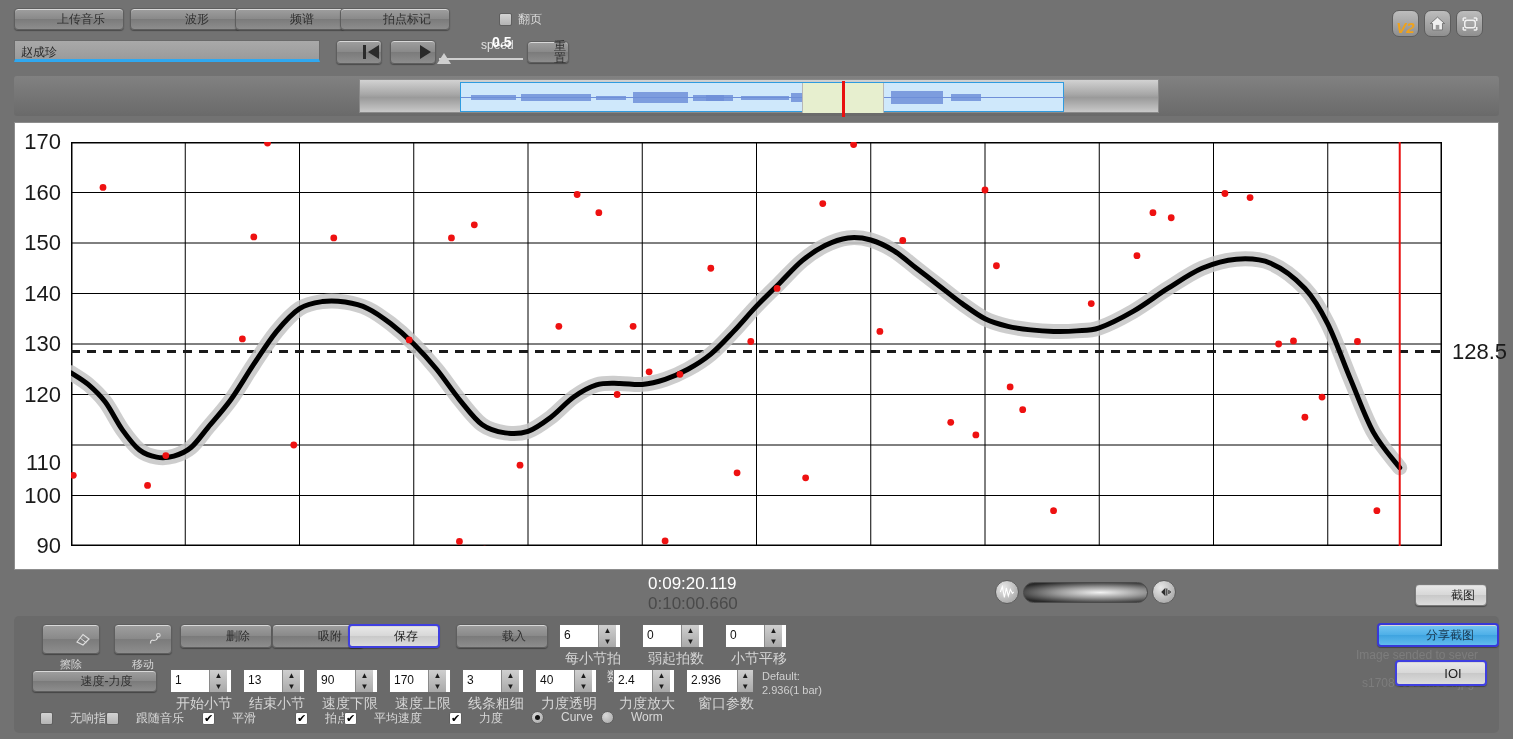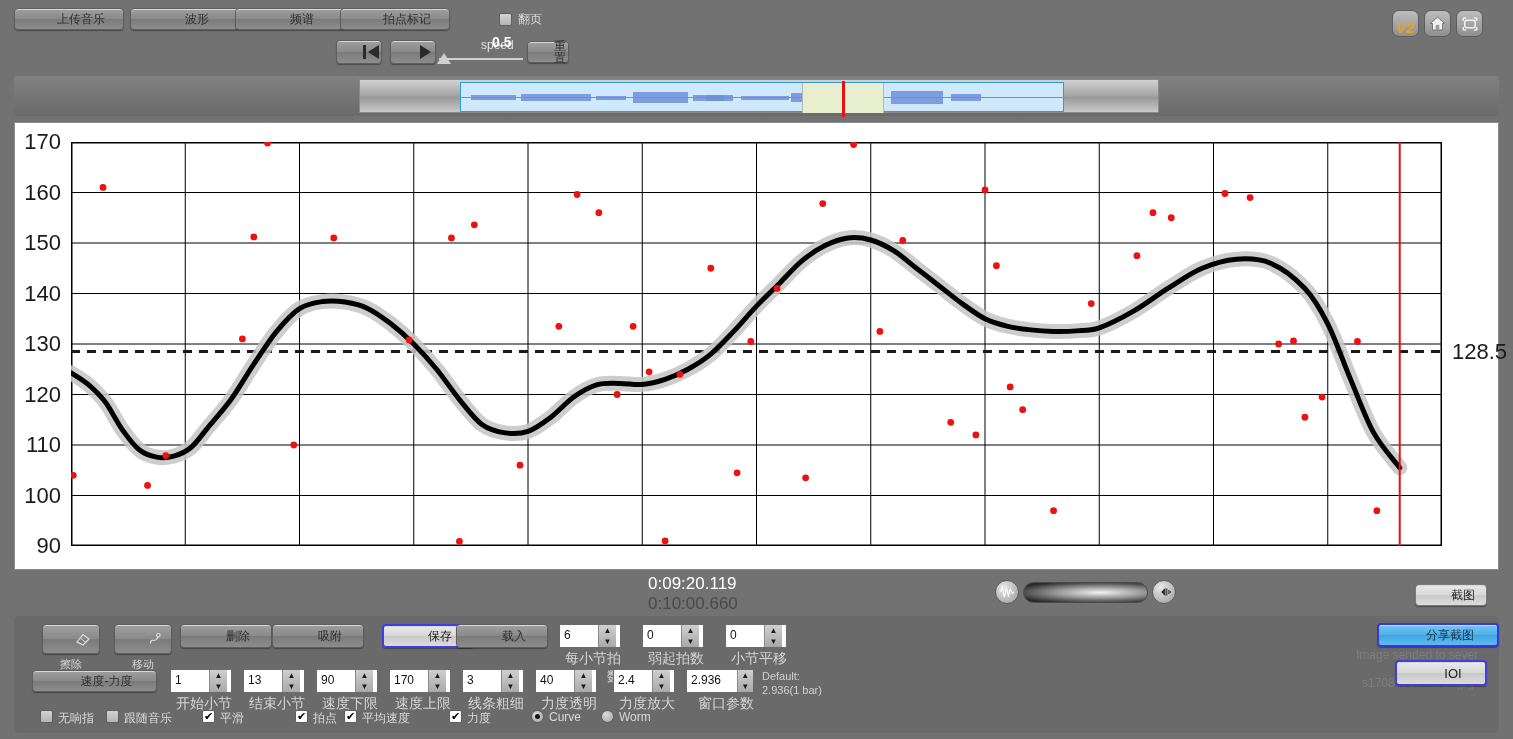--- a/index.html
+++ b/index.html
@@ -189,21 +189,21 @@
   }
   .spin .val { width:38px; padding:3px 4px; font-size:12px; color:#111; background:#fff; }
   .spin .arrows {
     width:18px; display:flex; flex-direction:column;
     background: linear-gradient(180deg,#cfcfcf,#a9a9a9);
     border-left:1px solid #8a8a8a;
   }
   .spin .arrows div { flex:1; display:flex; align-items:center; justify-content:center; font-size:8px; color:#1b1b1b; }
   .spin .cap { text-align:right; color:#d6d6d6; font-size:14px; margin-top:2px; width:100%; }
 
-  .cbrow { position:absolute; display:flex; align-items:flex-start; gap:5px; }
+  .cbrow { position:absolute; display:flex; align-items:center; gap:17px; }
   .rbtn {
     width:13px;height:13px;border-radius:50%;
     background: radial-gradient(circle at 35% 30%, #d9d9d9, #a4a4a4);
     border:1px solid #5f5f5f; display:flex;align-items:center;justify-content:center;
   }
   .rbtn.on::after { content:""; width:5px;height:5px;border-radius:50%;background:#111; }
 
   #share-btn { position:absolute; left:1377px; top:623px; width:122px; height:24px; font-size:12px; }
   #ioi-btn   { position:absolute; left:1395px; top:660px; width:92px; height:26px; font-size:13px; }
   #sent-1 { position:absolute; left:1356px; top:648px; color:#7d7d7d; font-size:12px; }
@@ -226,20 +226,21 @@
       </div>
     <div class="btn dark top-btn" style="left:340px">
         <span>拍点标记</span>
       </div>
 
     <div id="flip-wrap">
       <span class="cbox"></span>
       <span class="cbox-label">翻页</span>
     </div>
 
+    <div id="name-field"><span>赵成珍</span></div>
 
     <div id="transport">
       <div class="btn dark tbtn">
         <span class="bar-v"></span>
         <span class="tri-left"></span>
       </div>
       <div class="btn dark tbtn">
         <span class="tri-right"></span>
       </div>
     </div>
@@ -370,21 +371,21 @@
           <circle cx="1233.9" cy="275.225" r="3.4" fill="#ee1111"></circle>
           <circle cx="1251.0375" cy="255.02499999999998" r="3.4" fill="#ee1111"></circle>
           <circle cx="1286.455" cy="199.47500000000002" r="3.4" fill="#ee1111"></circle>
           <circle cx="1305.8775" cy="368.65" r="3.4" fill="#ee1111"></circle>
           <line x1="1328.7275000000002" y1="0" x2="1328.7275000000002" y2="404" stroke="#e81010" stroke-width="2"></line>
         </svg>
     </div>
     <div id="dash-label" style="top: 228.575px;">128.5</div>
   <div class="ylab" style="top: 423px;">90</div>
       <div class="ylab" style="top: 372.5px;">100</div>
-      <div class="ylab" style="top: 322px;">110</div>
+      <div class="ylab" style="top: 340px;">110</div>
       <div class="ylab" style="top: 271.5px;">120</div>
       <div class="ylab" style="top: 221px;">130</div>
       <div class="ylab" style="top: 170.5px;">140</div>
       <div class="ylab" style="top: 120px;">150</div>
       <div class="ylab" style="top: 69.5px;">160</div>
       <div class="ylab" style="top: 19px;">170</div>
       <div class="xlab" style="left: 56px;">1</div>
       <div class="xlab" style="left: 170.25px;">2</div>
       <div class="xlab" style="left: 284.5px;">3</div>
       <div class="xlab" style="left: 398.75px;">4</div>
@@ -437,21 +438,21 @@
       </svg>
     </div>
     <div class="icon-cap" style="left:100px;top:41px">移动</div>
 
     <div class="btn dark row1-btn" style="left:166px">
         <span>删除</span>
       </div>
     <div class="btn dark row1-btn" style="left:258px">
         <span>吸附</span>
       </div>
-    <div class="btn lite focus row1-btn" style="left:368px">
+    <div class="btn lite focus row1-btn" style="left:334px">
         <span>保存</span>
       </div>
     <div class="btn dark row1-btn" style="left:442px">
         <span>载入</span>
       </div>
 
     <div class="spin" style="left:545px;top:8px;width:62px">
       <div class="box">
         <div class="val">6</div>
         <div class="arrows">

